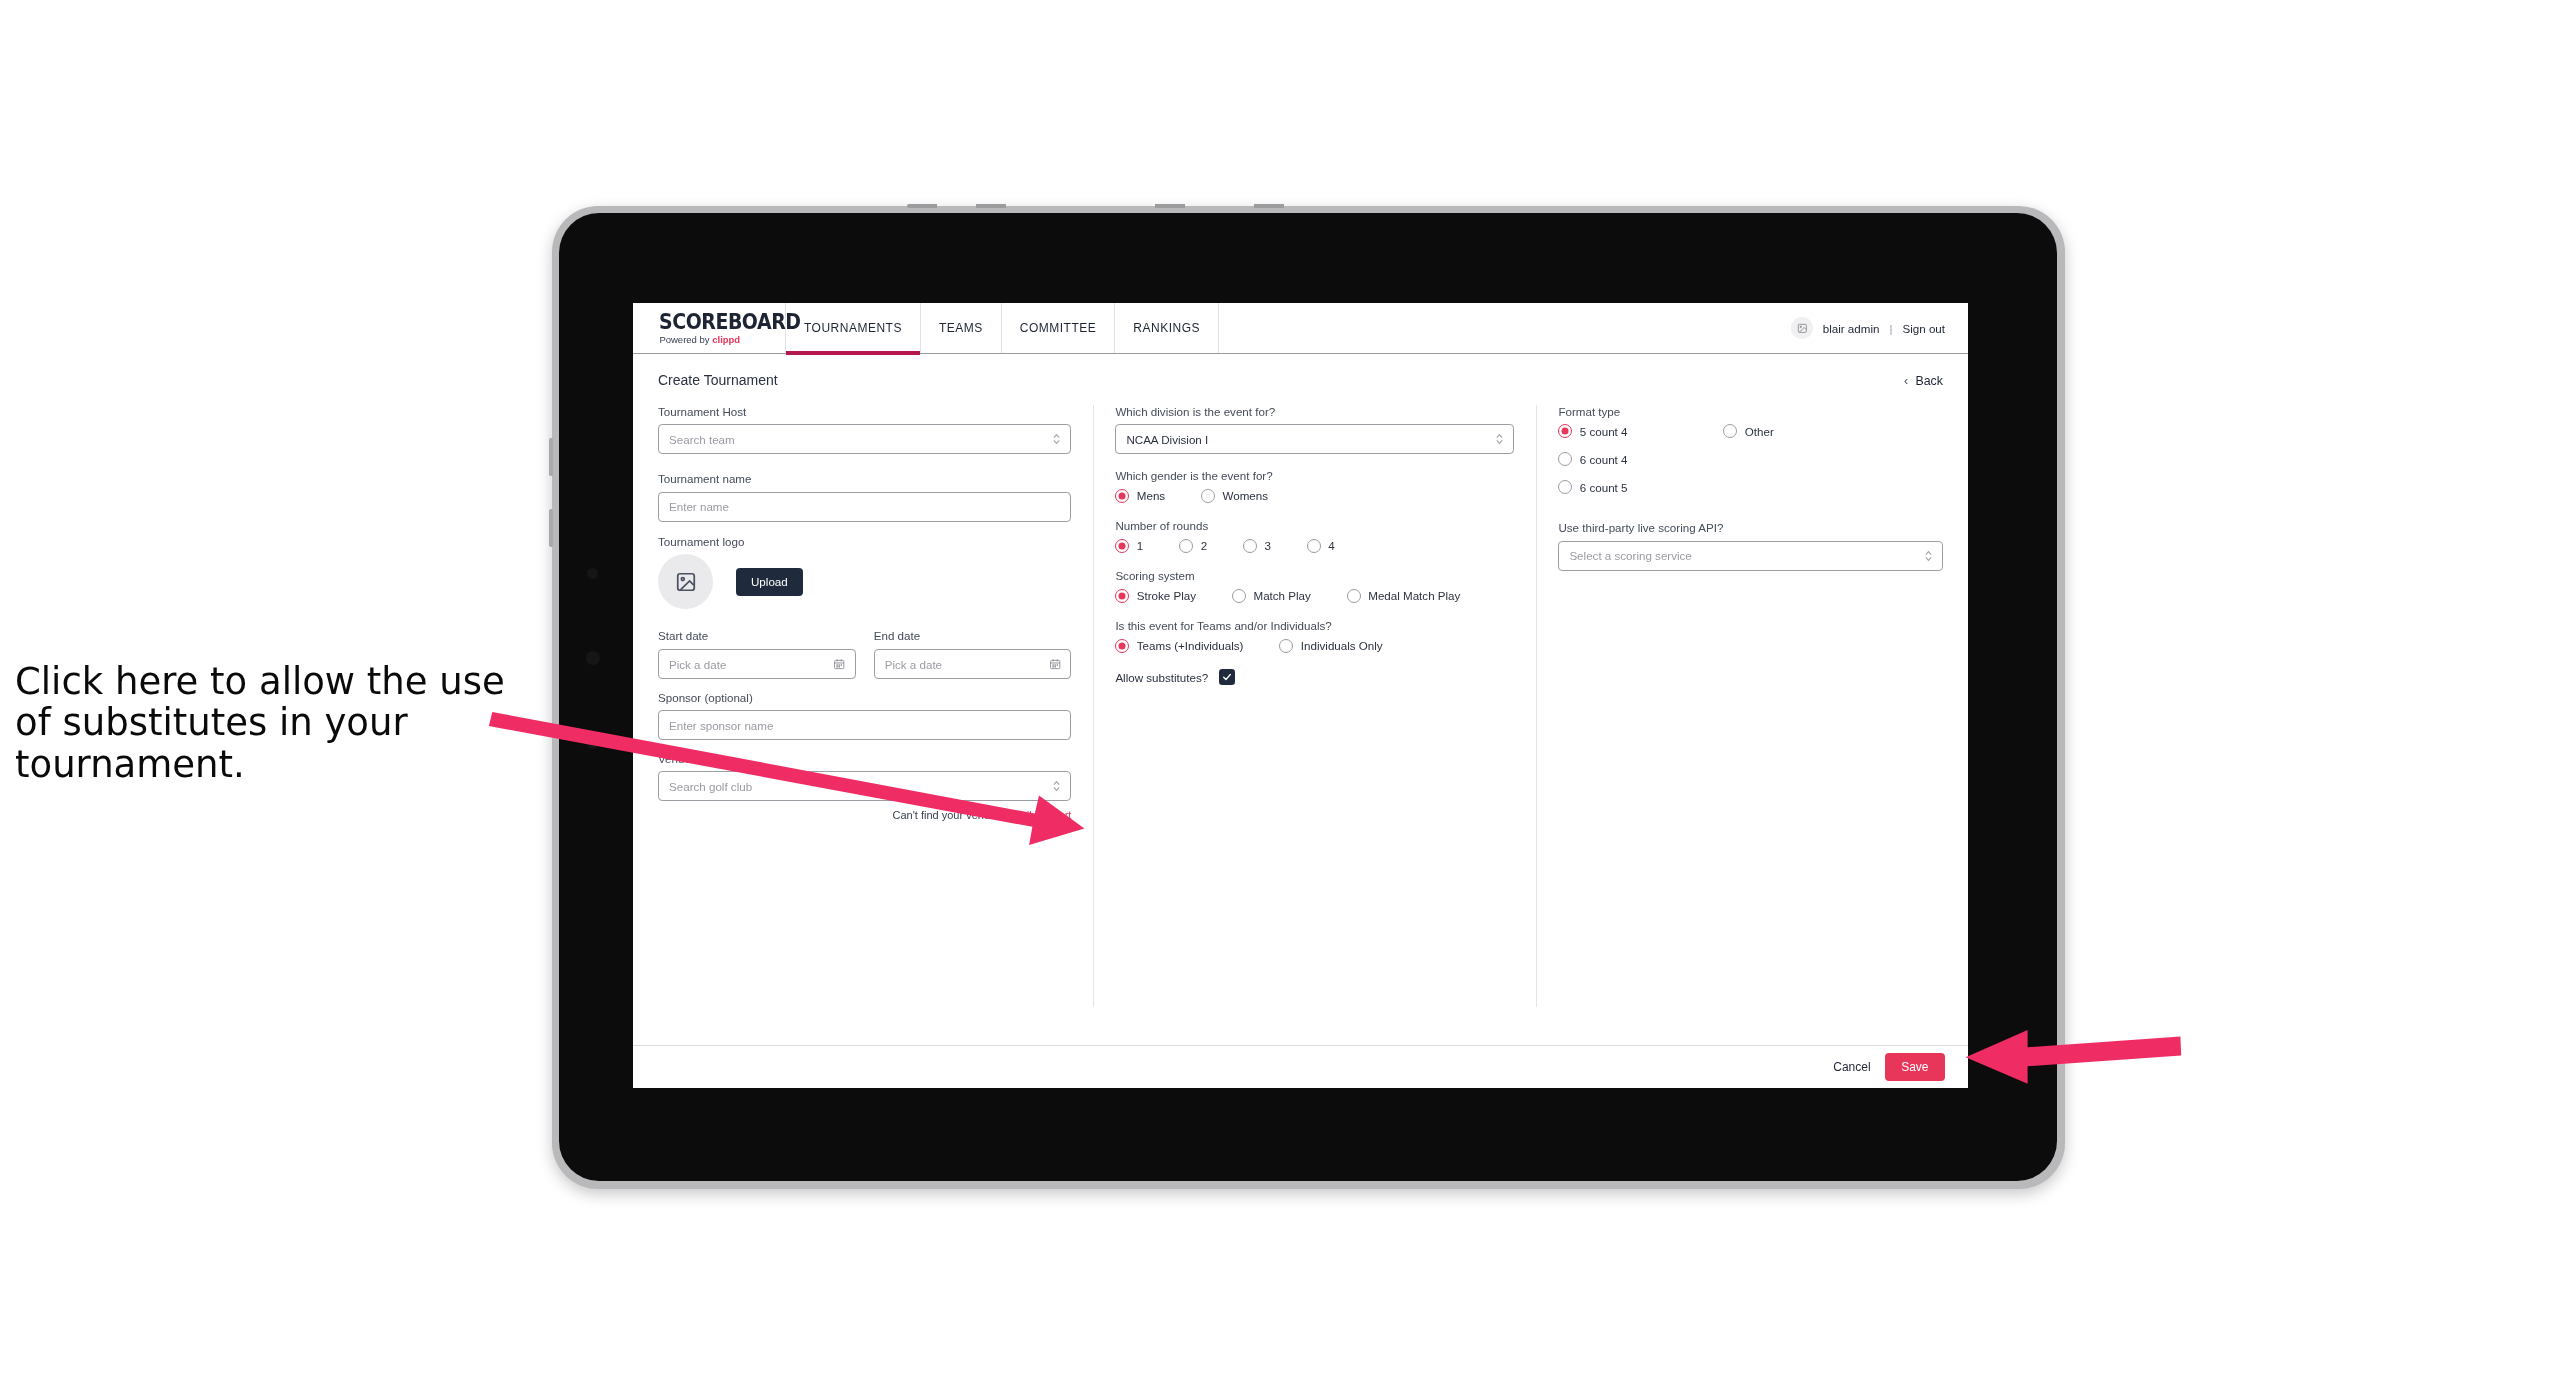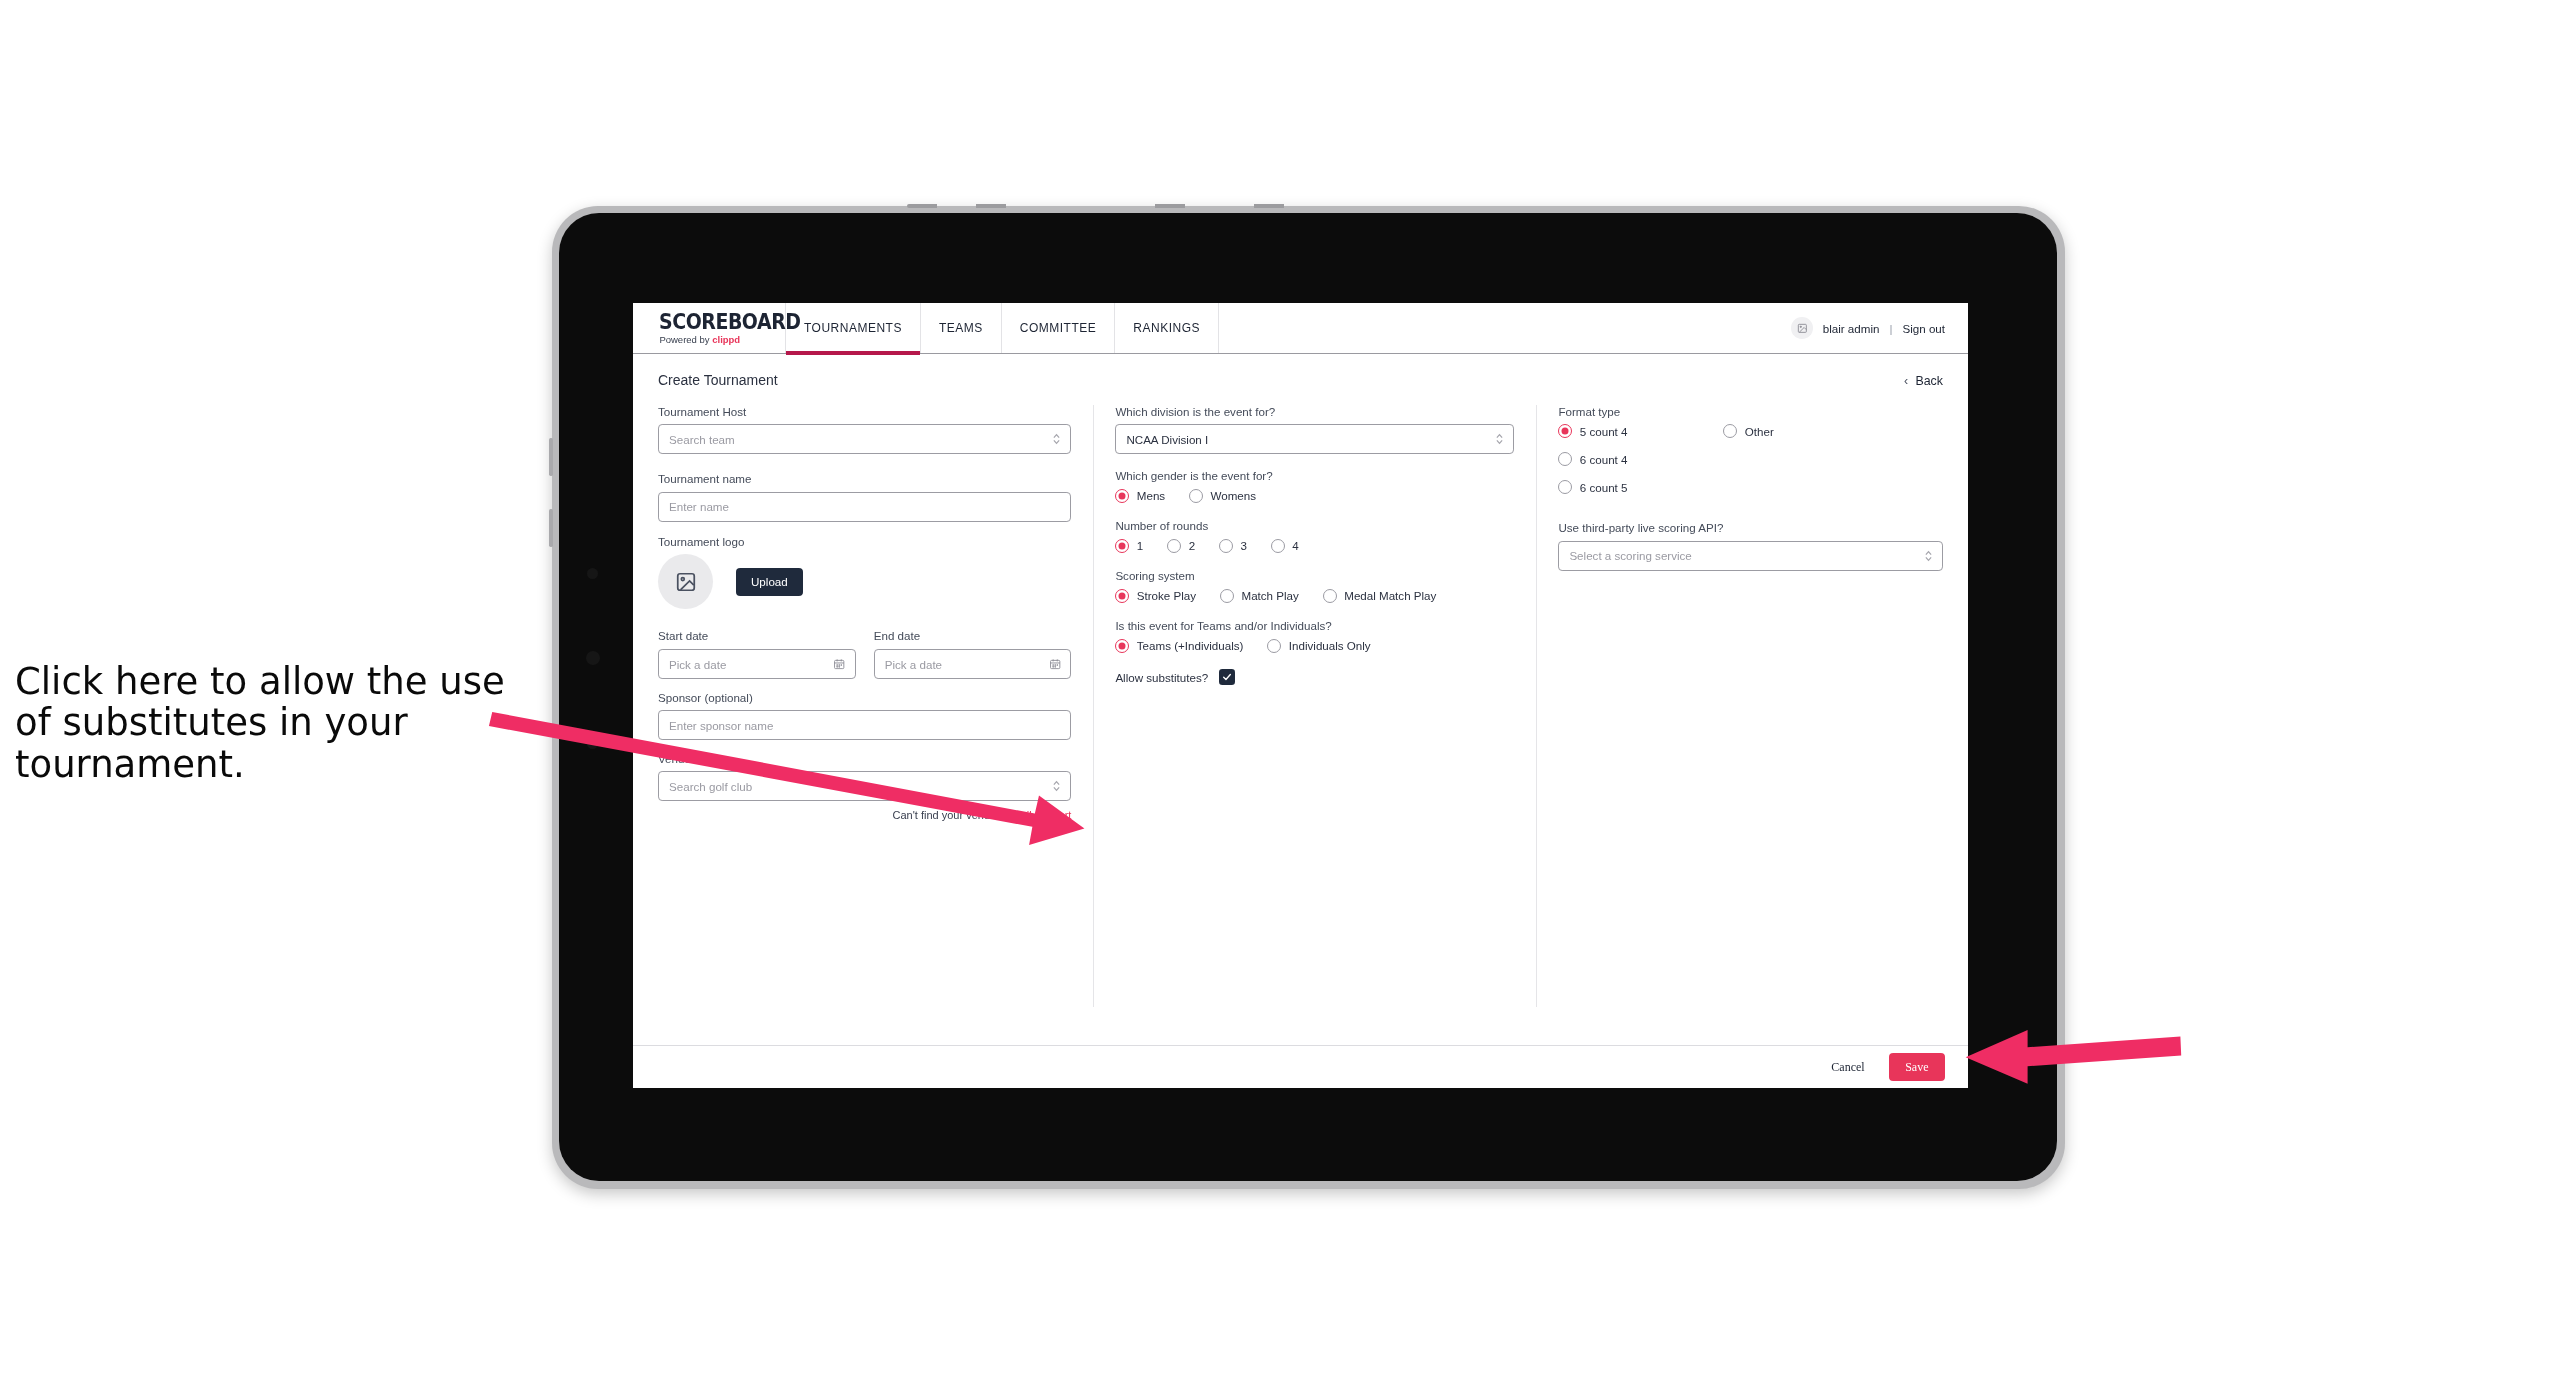--- a/index.html
+++ b/index.html
@@ -158,21 +158,21 @@
 
   .daterow { display: flex; gap: 18px; }
   .daterow > div { flex: 1; }
 
   .helptext {
     text-align: right; font-size: 11px; color: #3a4050; margin-top: 7.4px;
   }
   .helptext a { color: #e8355a; text-decoration: underline; cursor: pointer; }
 
   
-  .radio-row { display: flex; align-items: flex-end; flex-wrap: wrap; gap: 4px; }
+  .radio-row { display: flex; align-items: flex-end; flex-wrap: wrap; gap: 16px; }
   .radio-opt {
     display: flex; align-items: center; gap: 7.4px;
     margin-right: 20px; cursor: pointer;
   }
   .radio {
     width: 14px; height: 14px; border-radius: 50%;
     border: 1.3px solid #9b9ba3; background: #fff;
     flex: none; position: relative;
   }
   .radio.on { border-color: #e8355a; }
@@ -196,21 +196,21 @@
     display: flex; align-items: center; justify-content: center;
     cursor: pointer; flex: none;
   }
   .checkbox svg { width: 10px; height: 10px; }
 
   
   .appfoot {
     position: absolute; left: 0; bottom: 0; width: 100%; height: 43px;
     border-top: 0.8px solid #dcdce0; background: #fff;
     display: flex; align-items: center; justify-content: flex-end;
-    gap: 24px; padding-right: 23px; font-family: Liberation Serif, serif;
+    gap: 14px; padding-right: 23px;
   }
   .cancel-btn {
     background: none; border: none; font-size: 12px; color: #1d2433;
     cursor: pointer; font-family: inherit;
   }
   .save-btn {
     background: #e8355a; border: none; color: #fff; font-size: 12px;
     border-radius: 4.1px; padding: 6.6px 16.5px; cursor: pointer;
     font-family: inherit;
   }

